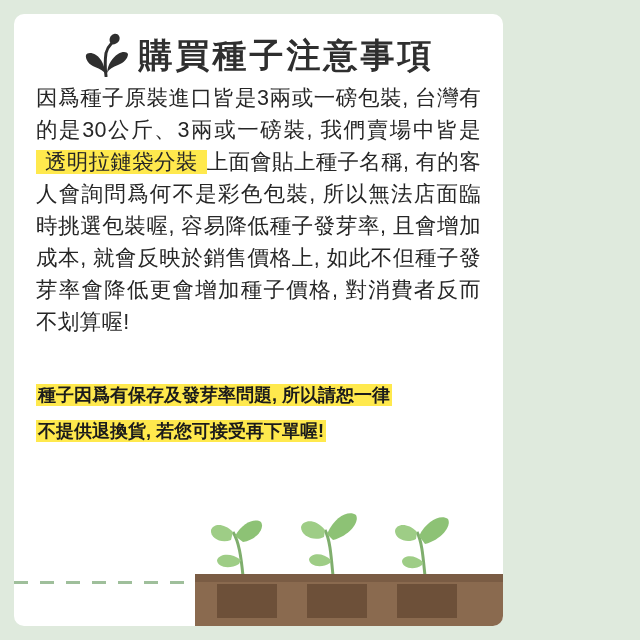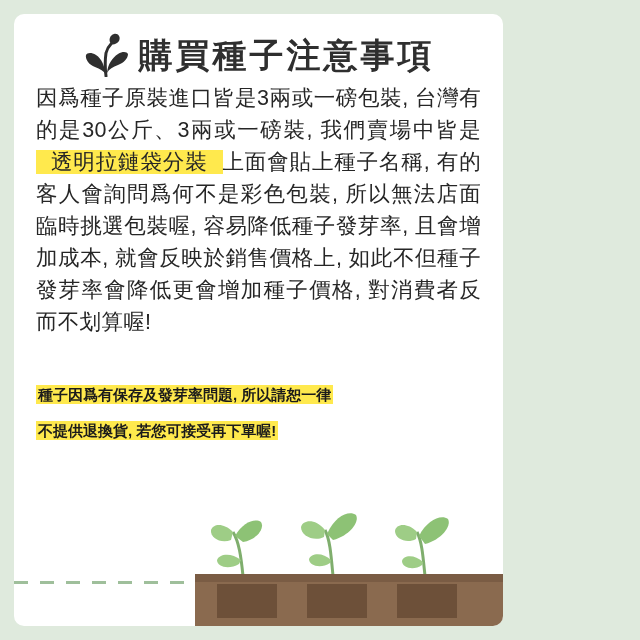--- a/index.html
+++ b/index.html
@@ -70,29 +70,29 @@
     text-justify: inter-ideograph;
   }
   .para + .para {
     margin-top: 0px;
   }
   .gap {
     height: 20px;
   }
   .highlight {
     background: #ffe94d;
-    padding: 0 15px;
+    padding: 0 9px;
   }
 
   
   #closing {
     margin-top: 22px;
   }
   .closing-line {
-    font-size: 15px;
+    font-size: 18px;
     font-weight: bold;
     line-height: 30px;
     color: #1b1b1b;
     display: inline;
     background: #ffe94d;
     box-decoration-break: clone;
     -webkit-box-decoration-break: clone;
     padding: 1px 2px;
   }
   .closing-wrap {

